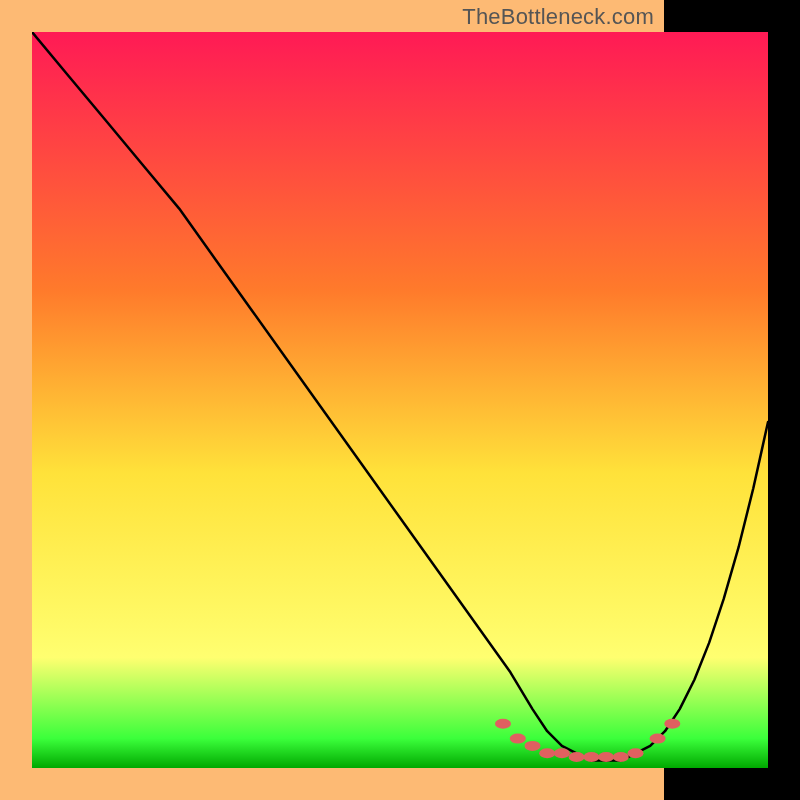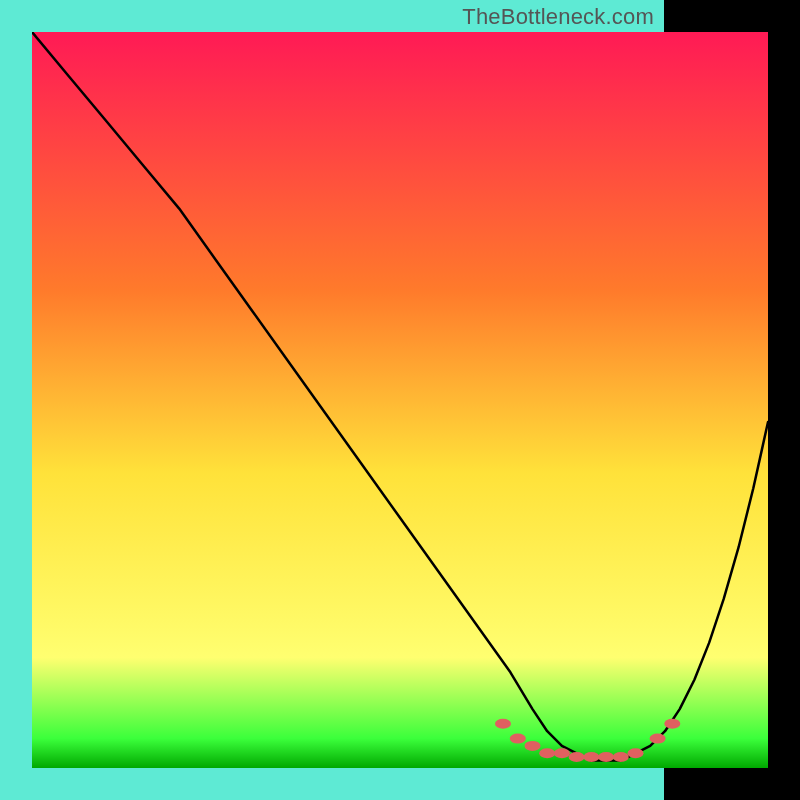--- a/index.html
+++ b/index.html
@@ -11,21 +11,21 @@
     font-family: Arial, Helvetica, sans-serif;
     overflow: hidden;
     position: relative;
   }
   .frame {
     position: absolute;
     left: 0;
     top: 0;
     width: 664px;
     height: 800px;
-    background: #5eead4;
+    background: #fdba74;
   }
   .watermark {
     position: absolute;
     top: 4px;
     right: 10px;
     color: #555;
     font-size: 22px;
     font-weight: 500;
     letter-spacing: 0.2px;
   }

